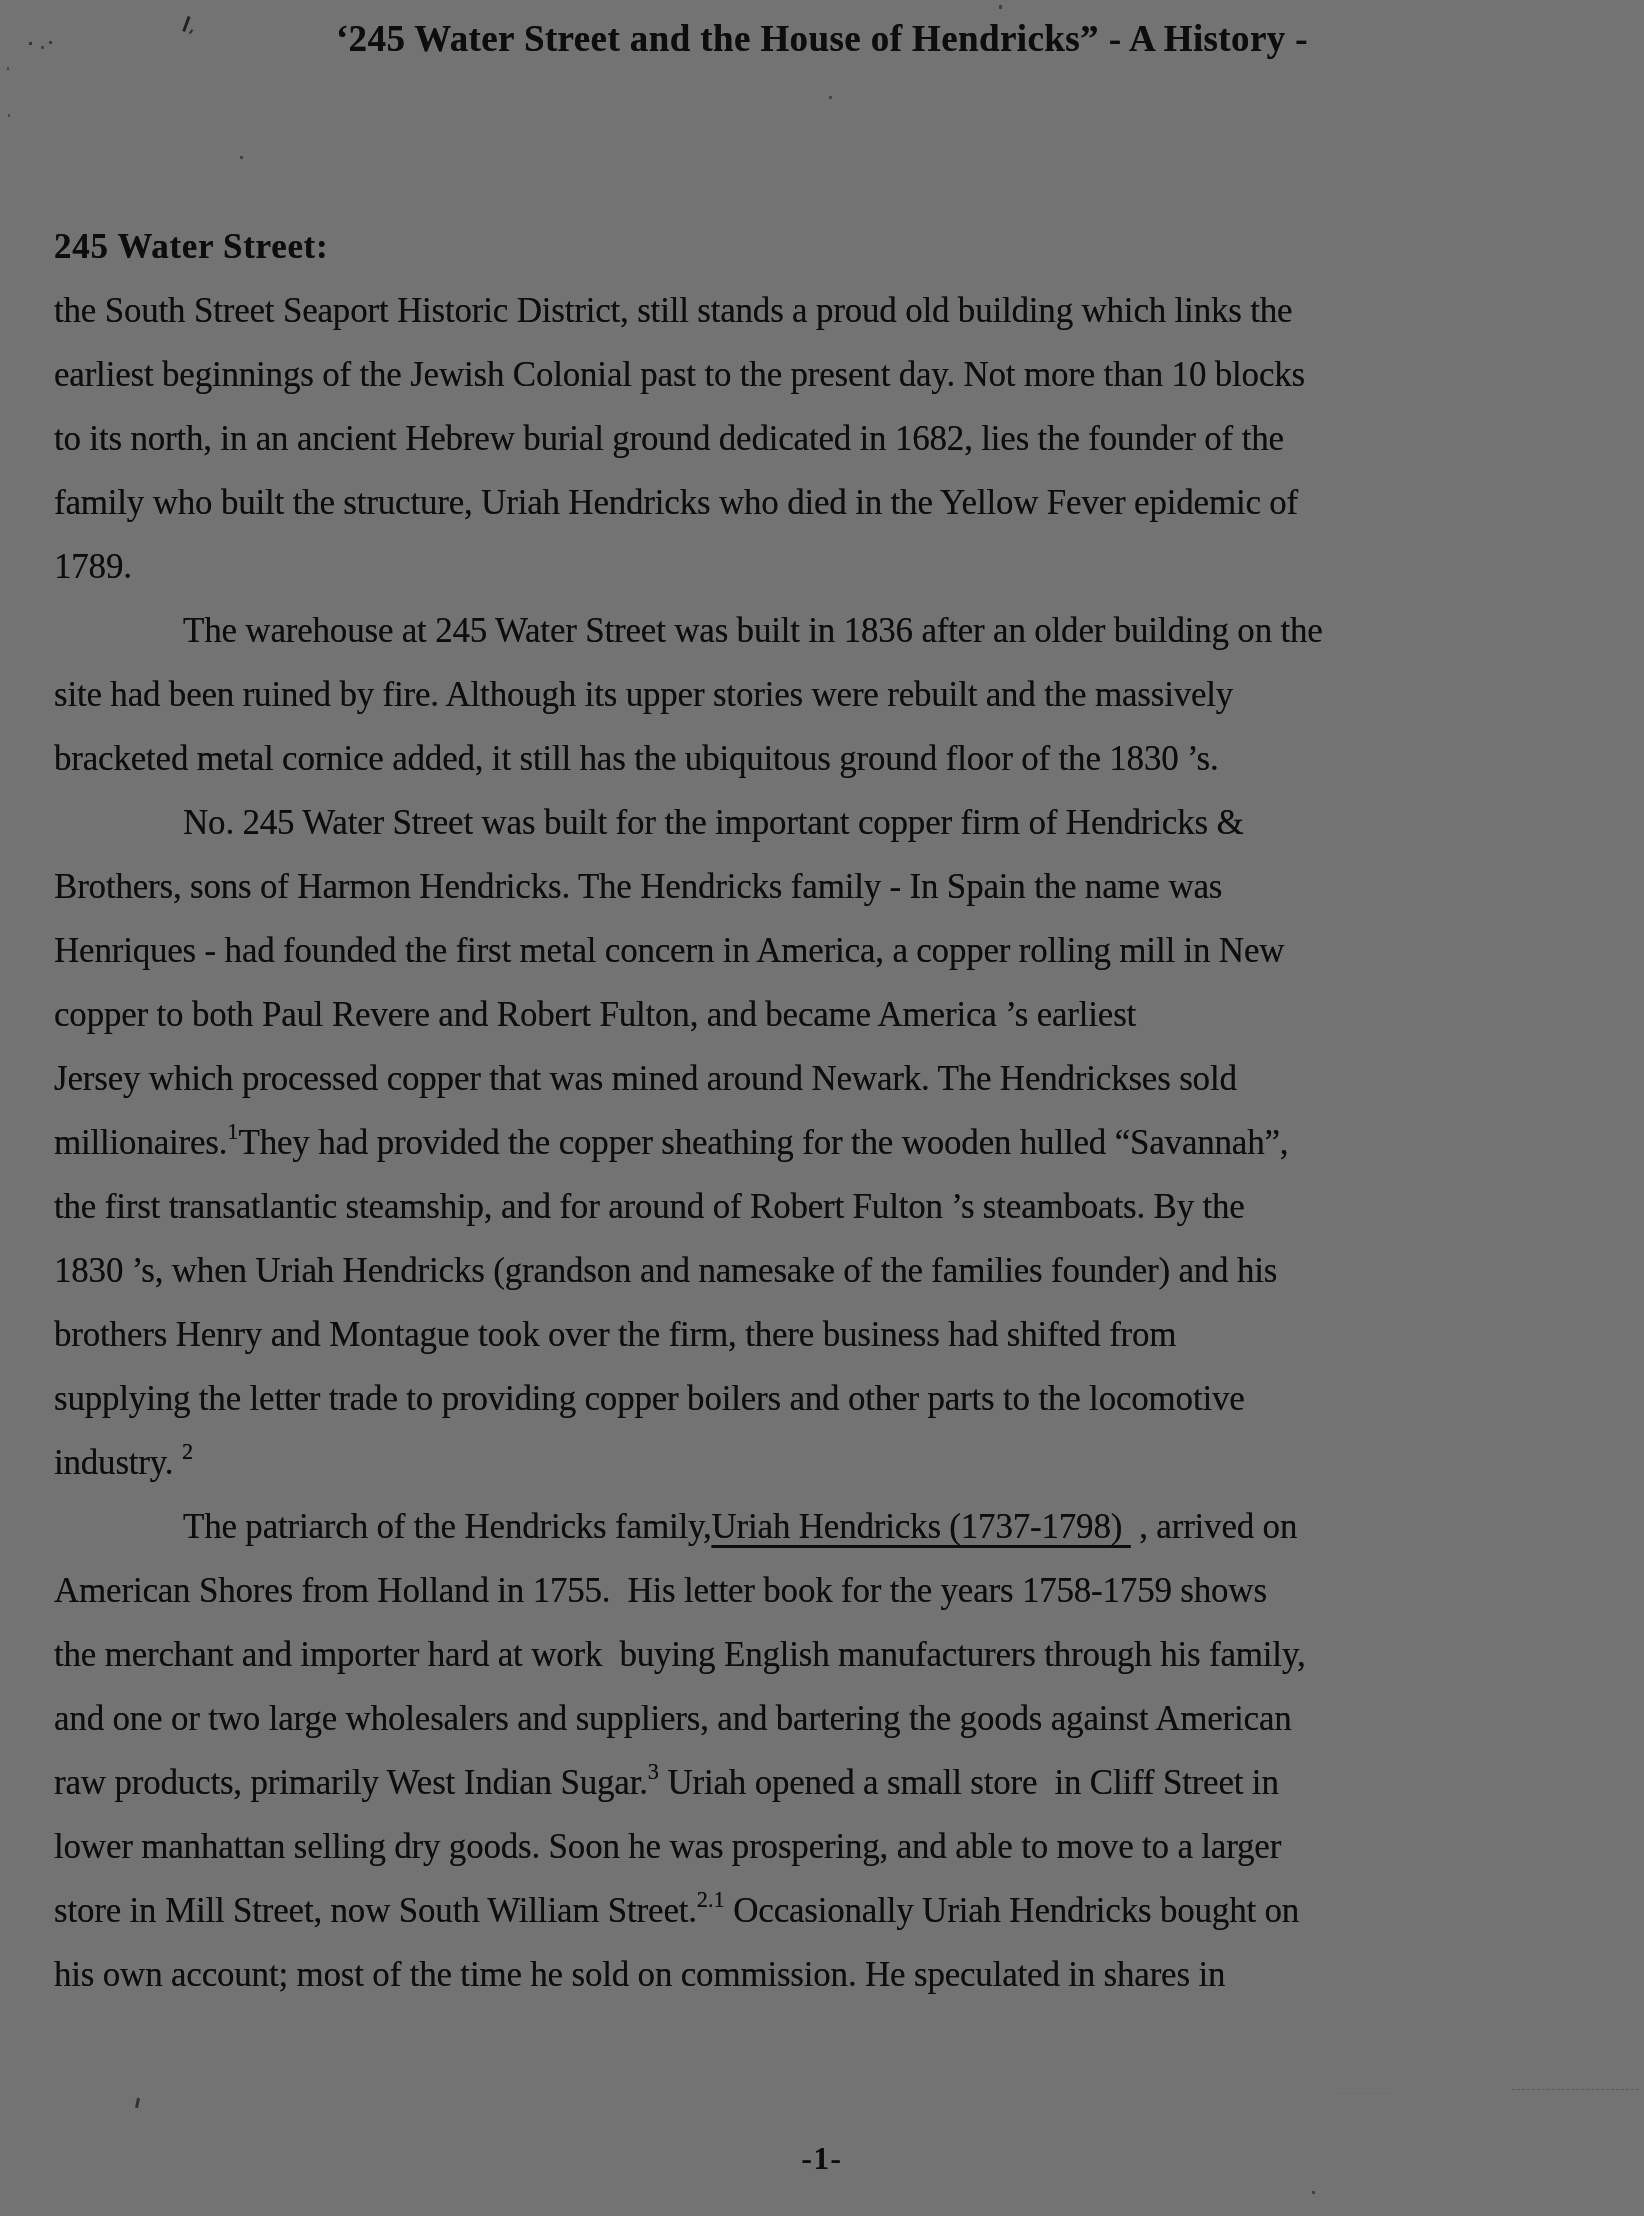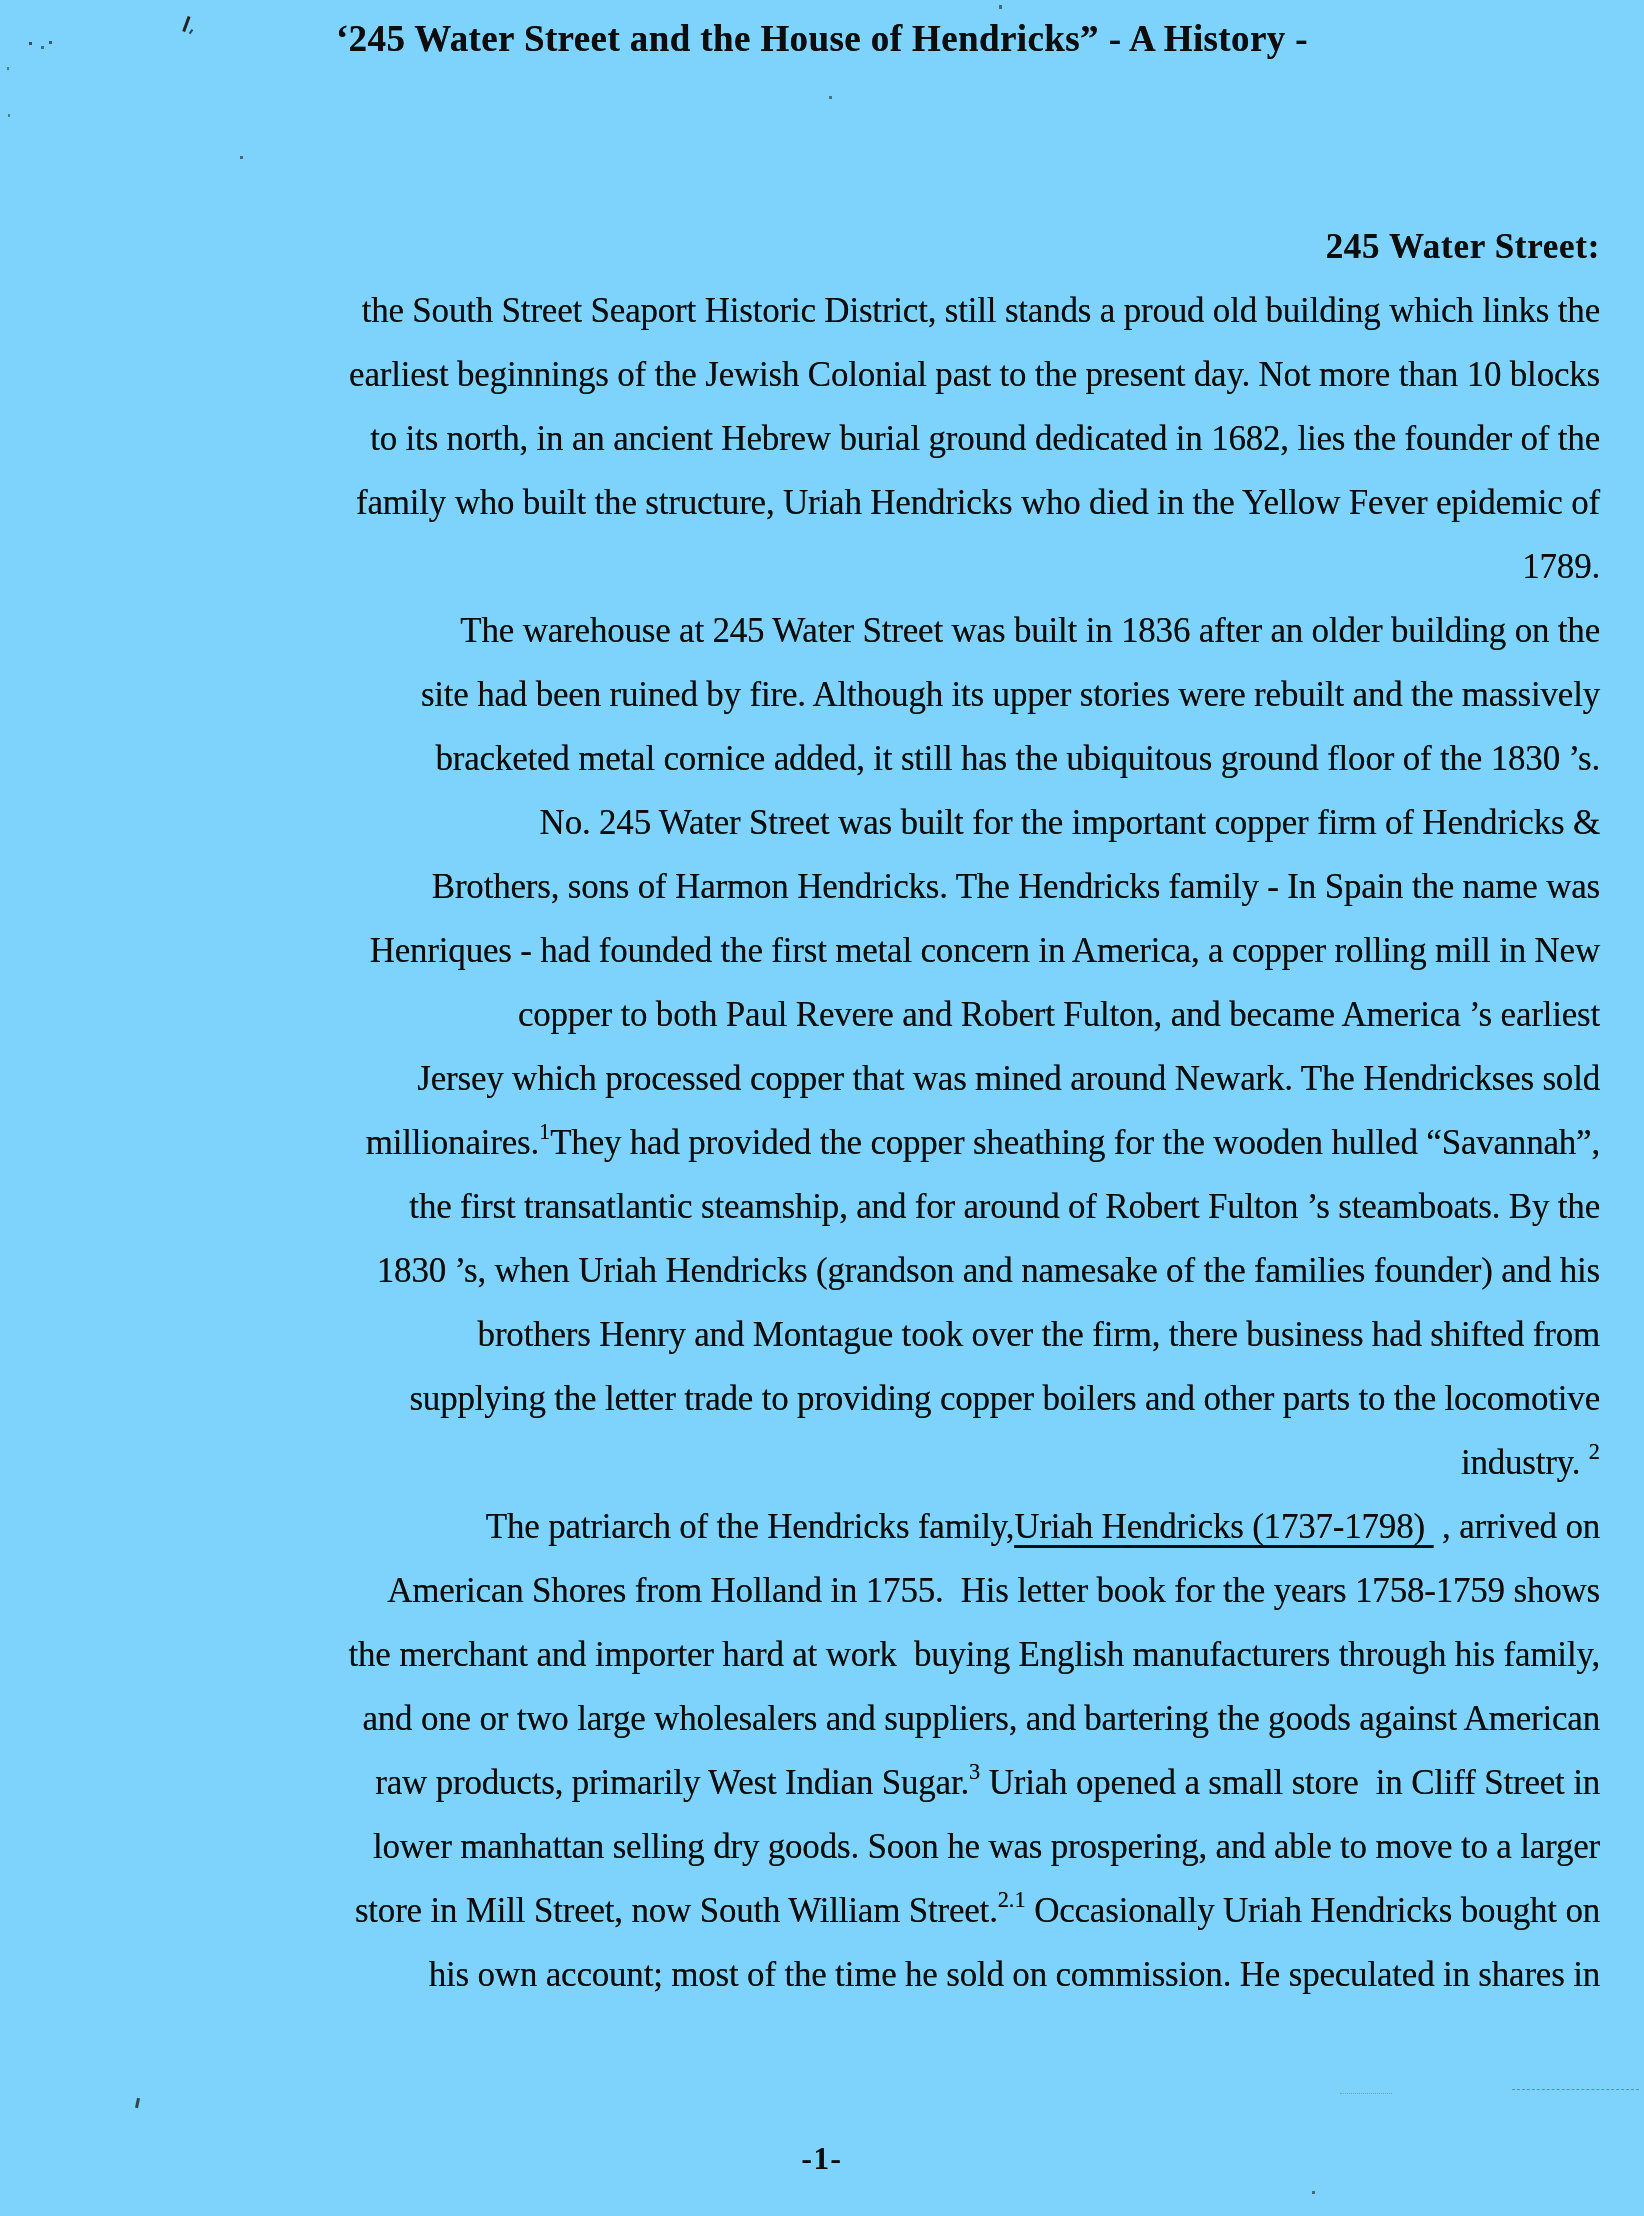--- a/index.html
+++ b/index.html
@@ -2,42 +2,41 @@
 <html style="font-size:13.7px"><head>
 <meta charset="utf-8">
 <style>
   * { margin:0; padding:0; box-sizing:border-box; }
   html, body { background:#e8e8e8; }
   .page {
     position:relative;
     width:1644px;
     height:2216px;
     margin:0 auto;
-    background:#7dd3fc;
+    background:#737373;
     color:#0d0d0d;
     font-family:"Liberation Serif", serif;
     overflow:hidden;
     text-shadow:0 0 0.5px rgba(10,10,10,0.65);
   }
   .doc-title {
     position:absolute;
     top:17px; left:0;
     width:100%;
     text-align:center;
     font-size:37px;
     font-weight:bold;
     letter-spacing:0.4px;
     white-space:pre;
   }
   .body-block {
     position:absolute;
     top:215px;
     left:54px;
     width:1546px;
-    text-align:right;
   }
   .heading-line {
     font-size:35px;
     font-weight:bold;
     line-height:64px;
     height:64px;
     white-space:pre;
     letter-spacing:0.7px;
   }
   .paragraph { }

